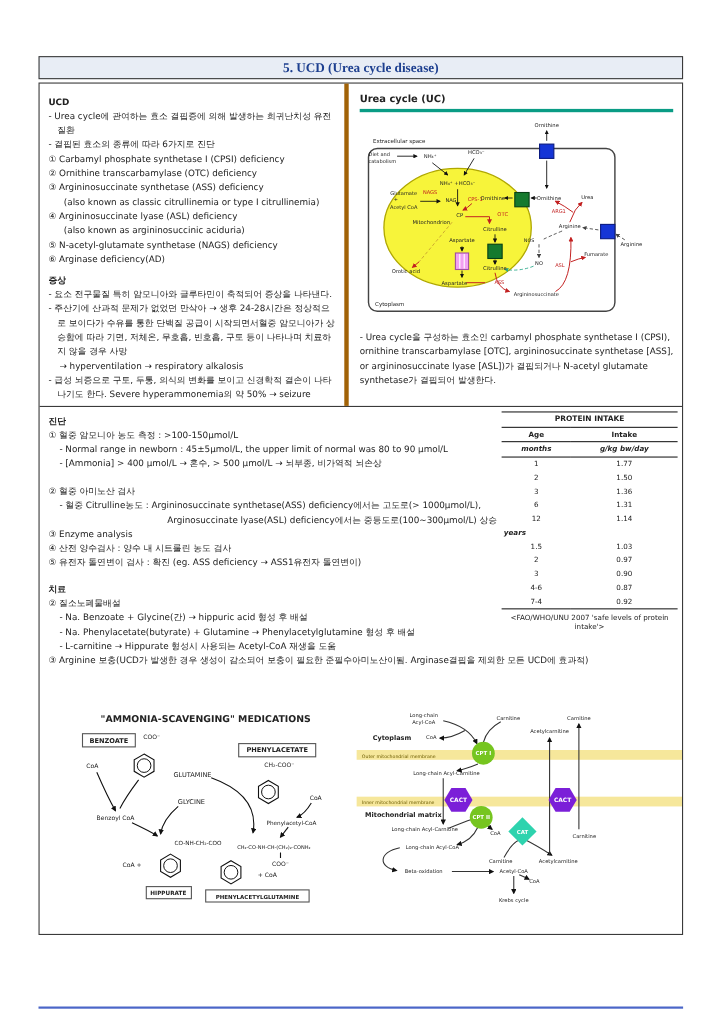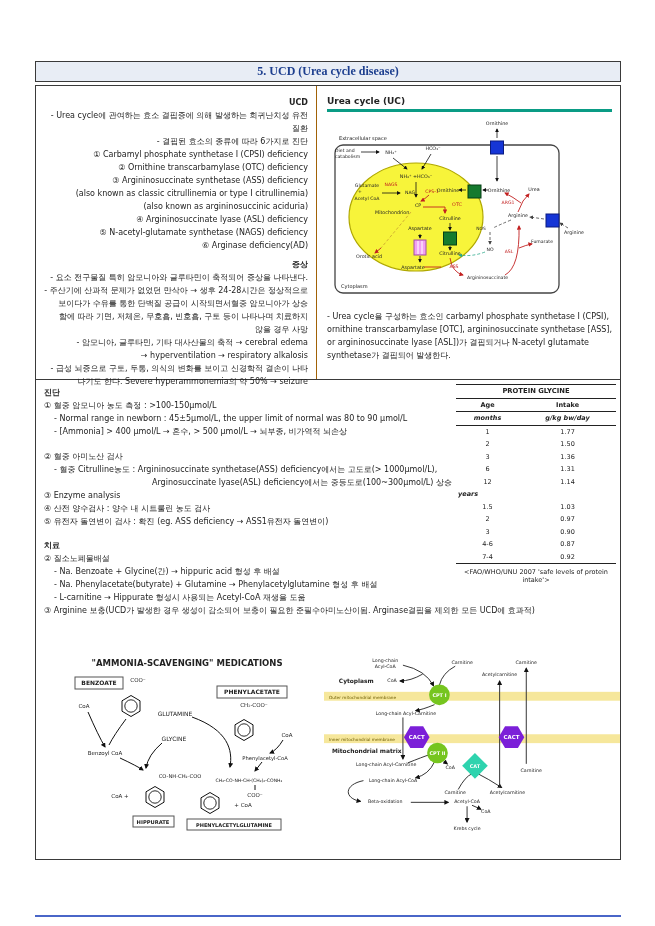--- a/index.html
+++ b/index.html
@@ -1,24 +1,24 @@
 <!DOCTYPE html>
 <html><head>
 <meta charset="utf-8">
 <style>
   html,body{margin:0;padding:0;}
   body{width:655px;height:926px;background:#ffffff;position:relative;
        font-family:"DejaVu Sans","Liberation Sans",sans-serif;color:#222;}
-  .sheet{position:absolute;left:35px;top:61px;width:586px;}
+  .sheet{position:absolute;left:35px;top:51px;width:586px;}
   .title-box{border:1.5px solid #3a3a3a;background:#e8edf5;text-align:center;
              padding:2px 0;font-family:"Liberation Serif",serif;
              font-weight:bold;font-size:12px;color:#1d3f8f;}
   .main-box{border:1.5px solid #3a3a3a;margin-top:3px;background:#fff;}
   .row1{display:flex;height:293px;border-bottom:1px solid #3a3a3a;}
-  .col-left{width:281px;border-right:1px solid #a16207;padding:10px 8px 0 8px;box-sizing:border-box;text-align:right;}
+  .col-left{width:281px;border-right:4px solid #a16207;padding:10px 8px 0 8px;box-sizing:border-box;}
   .col-right{flex:1;padding:10px 8px 0 10px;box-sizing:border-box;}
   .hd{font-size:8px;font-weight:bold;line-height:13px;}
   .line{font-size:8px;line-height:13px;}
   .hang{padding-left:8px;text-indent:-8px;}
   .ind{padding-left:14px;}
   .ind10{padding-left:10px;}
   .ind108{padding-left:108px;}
   .uc-title{font-size:9px;font-weight:bold;}
   .uc-rule{height:3px;background:#0a9c85;margin:3px 0 4px 0;}
   .desc{font-size:8px;line-height:13px;margin-top:5px;}
@@ -73,28 +73,27 @@
 
     <div class="row1">
       <div class="col-left">
         <div class="hd">UCD</div>
         <div class="line hang">- Urea cycle에 관여하는 효소 결핍증에 의해 발생하는 희귀난치성 유전질환</div>
         <div class="line hang">- 결핍된 효소의 종류에 따라 6가지로 진단</div>
         <div class="line">① Carbamyl phosphate synthetase I (CPSI) deficiency</div>
         <div class="line">② Ornithine transcarbamylase (OTC) deficiency</div>
         <div class="line">③ Argininosuccinate synthetase (ASS) deficiency</div>
         <div class="line ind">(also known as classic citrullinemia or type I citrullinemia)</div>
+        <div class="line">④ Argininosuccinate lyase (ASL) deficiency</div>
         <div class="line ind">(also known as argininosuccinic aciduria)</div>
-        <div class="line">④ Argininosuccinate lyase (ASL) deficiency</div>
         <div class="line">⑤ N-acetyl-glutamate synthetase (NAGS) deficiency</div>
         <div class="line">⑥ Arginase deficiency(AD)</div>
         <div class="hd" style="margin-top:6px">증상</div>
         <div class="line hang">- 요소 전구물질 특히 암모니아와 글루타민이 축적되어 증상을 나타낸다.</div>
         <div class="line hang">- 주산기에 산과적 문제가 없었던 만삭아 → 생후 24-28시간은 정상적으로 보이다가 수유를 통한 단백질 공급이 시작되면서혈중 암모니아가 상승함에 따라 기면, 저체온, 무호흡, 빈호흡, 구토 등이 나타나며 치료하지 않을 경우 사망</div>
-        <div class="line hang">- 암모니아, 글루타민, 기타 대사산물의 축적 → cerebral edema</div>
         <div class="line ind10">→ hyperventilation → respiratory alkalosis</div>
         <div class="line hang">- 급성 뇌증으로 구토, 두통, 의식의 변화를 보이고 신경학적 결손이 나타나기도 한다. Severe hyperammonemia의 약 50% → seizure</div>
       </div>
 
       <div class="col-right">
         <div class="uc-title">Urea cycle (UC)</div>
         <div class="uc-rule"></div>
 
         <svg width="285" height="185" viewBox="0 0 285 185">
           <rect x="8" y="29" width="224" height="148" rx="8" fill="none" stroke="#444" stroke-width="1.3"></rect>
@@ -206,21 +205,21 @@
         <div class="line ind10">- Na. Benzoate + Glycine(간) → hippuric acid 형성 후 배설</div>
         <div class="line ind10">- Na. Phenylacetate(butyrate) + Glutamine → Phenylacetylglutamine 형성 후 배설</div>
         <div class="line ind10">- L-carnitine → Hippurate 형성시 사용되는 Acetyl-CoA 재생을 도움</div>
       </div>
       <div class="full-line">③ Arginine 보충(UCD가 발생한 경우 생성이 감소되어 보충이 필요한 준필수아미노산이됨. Arginase결핍을 제외한 모든 UCD에 효과적)</div>
 
       <div class="pt-wrap">
         <table class="pt">
           <tbody>
               <tr>
-                <td colspan="2" class="pt-title">PROTEIN GLYCINE</td>
+                <td colspan="2" class="pt-title">PROTEIN INTAKE</td>
               </tr>
           <tr>
             <td class="pt-h">Age</td>
             <td class="pt-h">Intake</td>
           </tr>
           <tr>
             <td class="pt-u">months</td>
             <td class="pt-u">g/kg bw/day</td>
           </tr>
           <tr>

